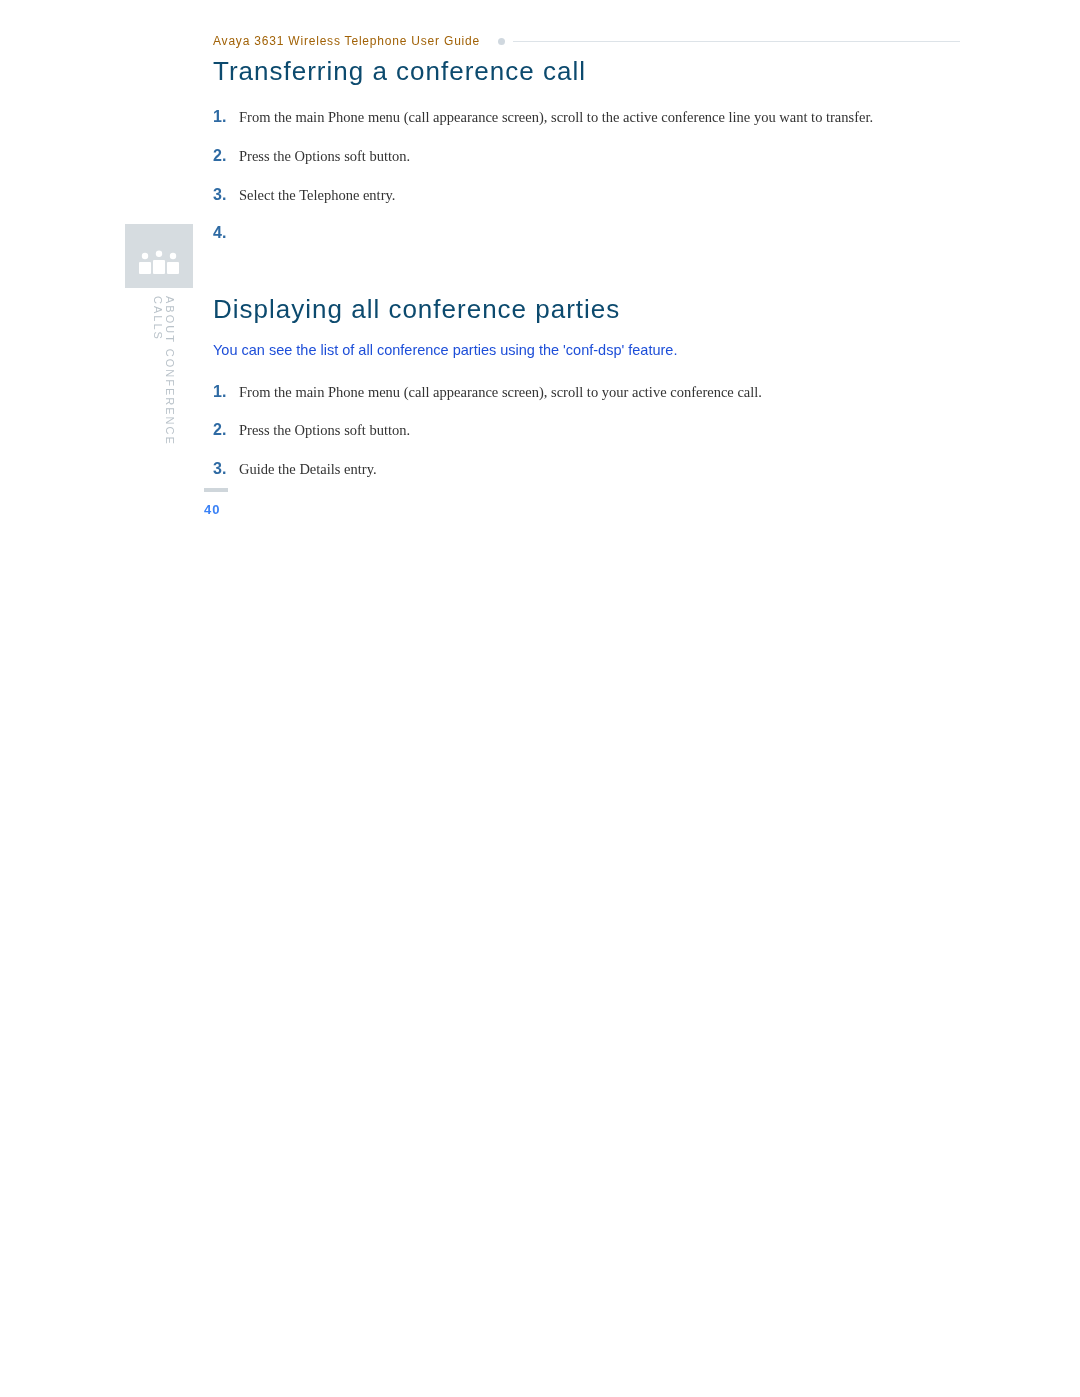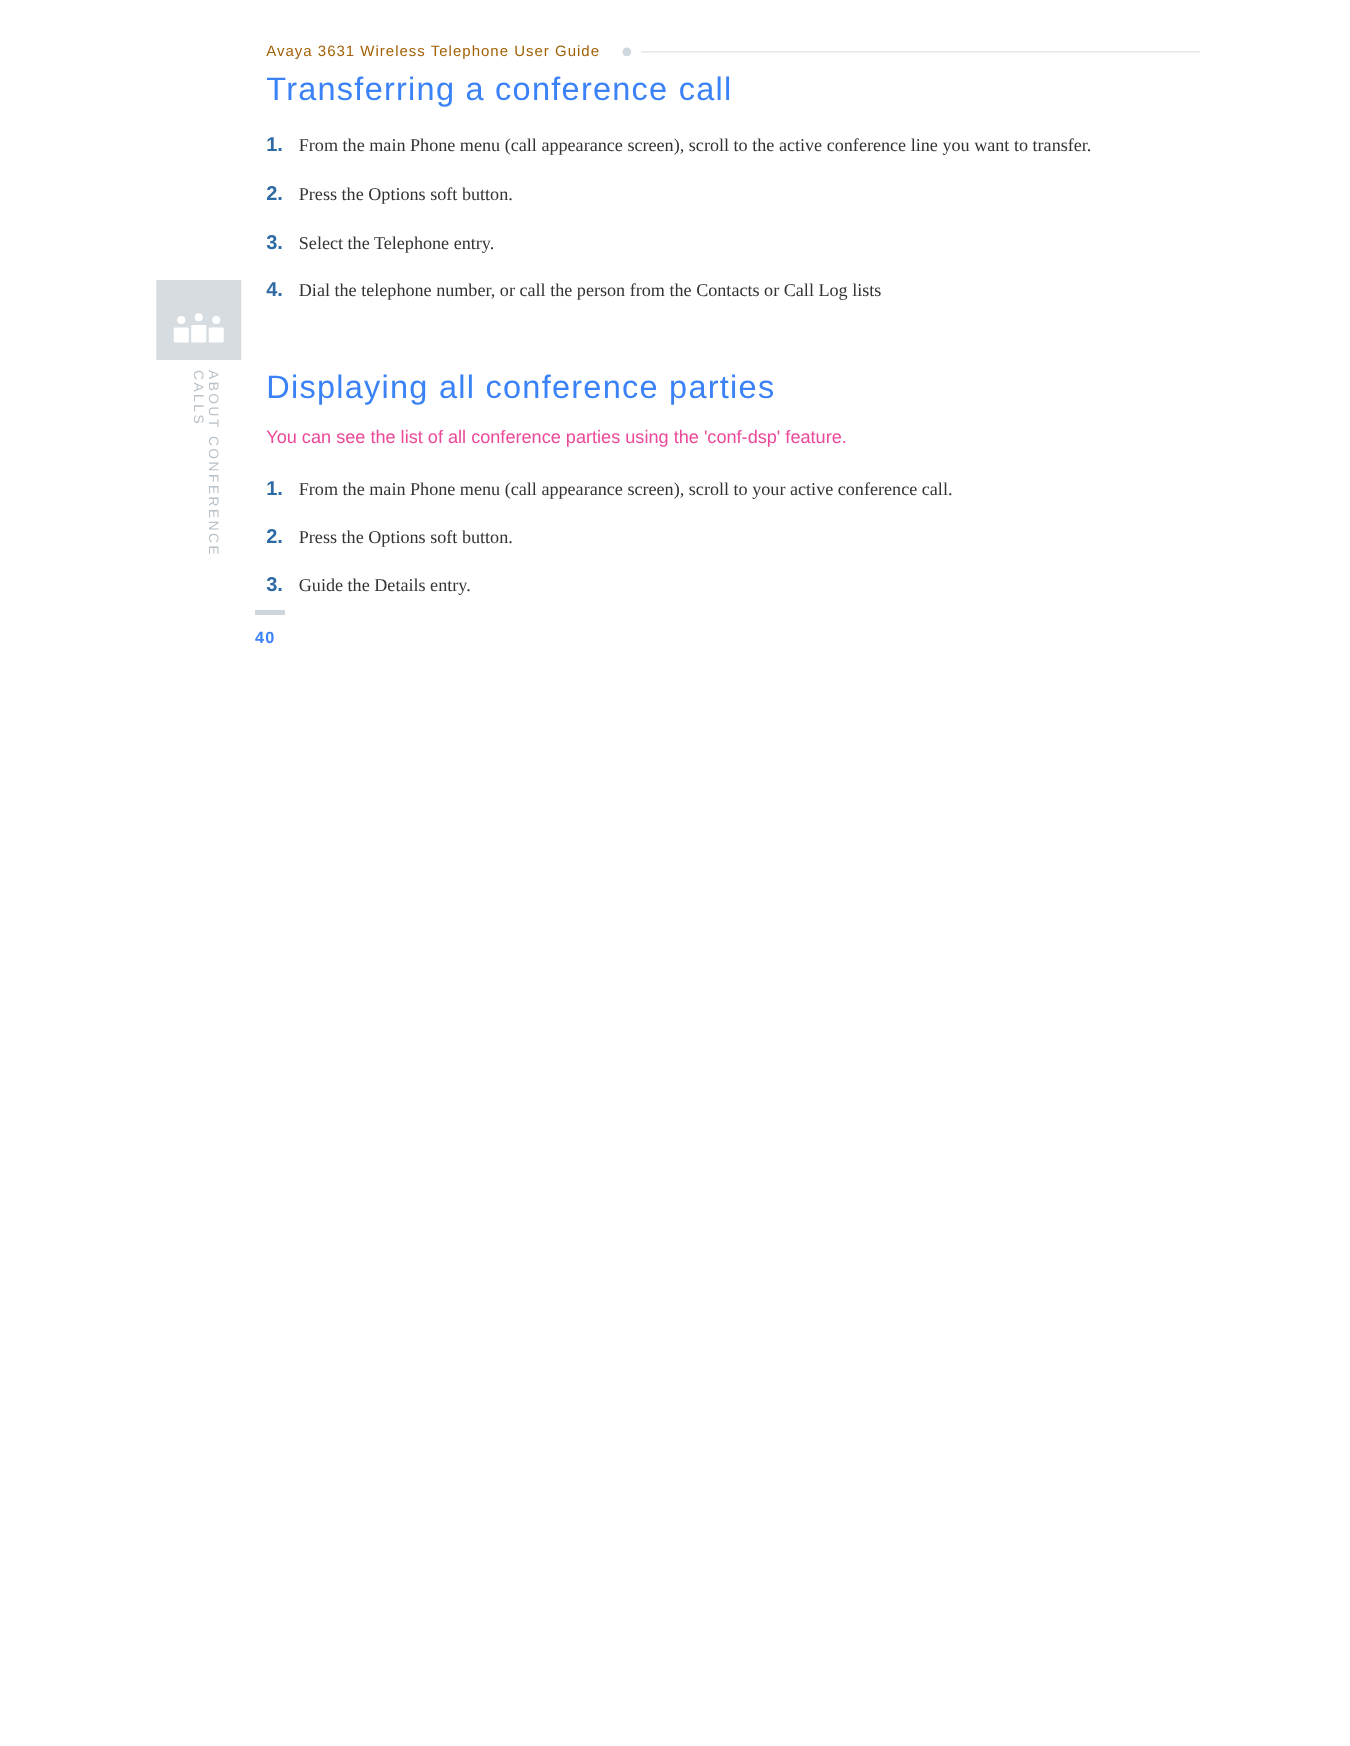--- a/index.html
+++ b/index.html
@@ -35,21 +35,21 @@
     margin: 0 8px 0 18px;
   }
   .header-rule {
     flex: 1;
     height: 1px;
     background: #dde3e8;
   }
   .section-title {
     font-size: 26px;
     letter-spacing: 1px;
-    color: #3b82f6;
+    color: #0c4a6e;
     font-weight: 500;
     margin: 0;
   }
   .content-area {
     position: absolute;
     left: 213px;
     right: 190px;
     top: 56px;
   }
   ol.steps {
@@ -73,21 +73,21 @@
     flex: 0 0 26px;
   }
   ol.steps li .txt { flex: 1; font-family: Liberation Serif, serif; }
   .justify { text-align: justify; }
   .section2 {
     margin-top: 48px;
   }
   .intro {
     font-size: 14.5px;
     line-height: 1.55;
-    color: #ec4899;
+    color: #1d4ed8;
     margin: 14px 0 12px 0;
   }
   .side-icon {
     position: absolute;
     top: 224px;
     left: 125px;
     width: 68px;
     height: 64px;
     background: #d6dce0;
     display: flex;
@@ -164,21 +164,20 @@
     <li>
       <span class="num">2.</span>
       <span class="txt">Press the Options soft button.</span>
     </li>
     <li>
       <span class="num">3.</span>
       <span class="txt">Select the Telephone entry.</span>
     </li>
     <li>
       <span class="num">4.</span>
-      <span class="txt">Dial the telephone number, or call the person from the Contacts or Call Log lists</span>
     </li>
   </ol>
 
   <div class="section2">
     <h2 class="section-title">Displaying all conference parties</h2>
     <p class="intro">You can see the list of all conference parties using the 'conf-dsp' feature.</p>
     <ol class="steps">
       <li>
         <span class="num">1.</span>
         <span class="txt">From the main Phone menu (call appearance screen), scroll to your active conference call.</span>

